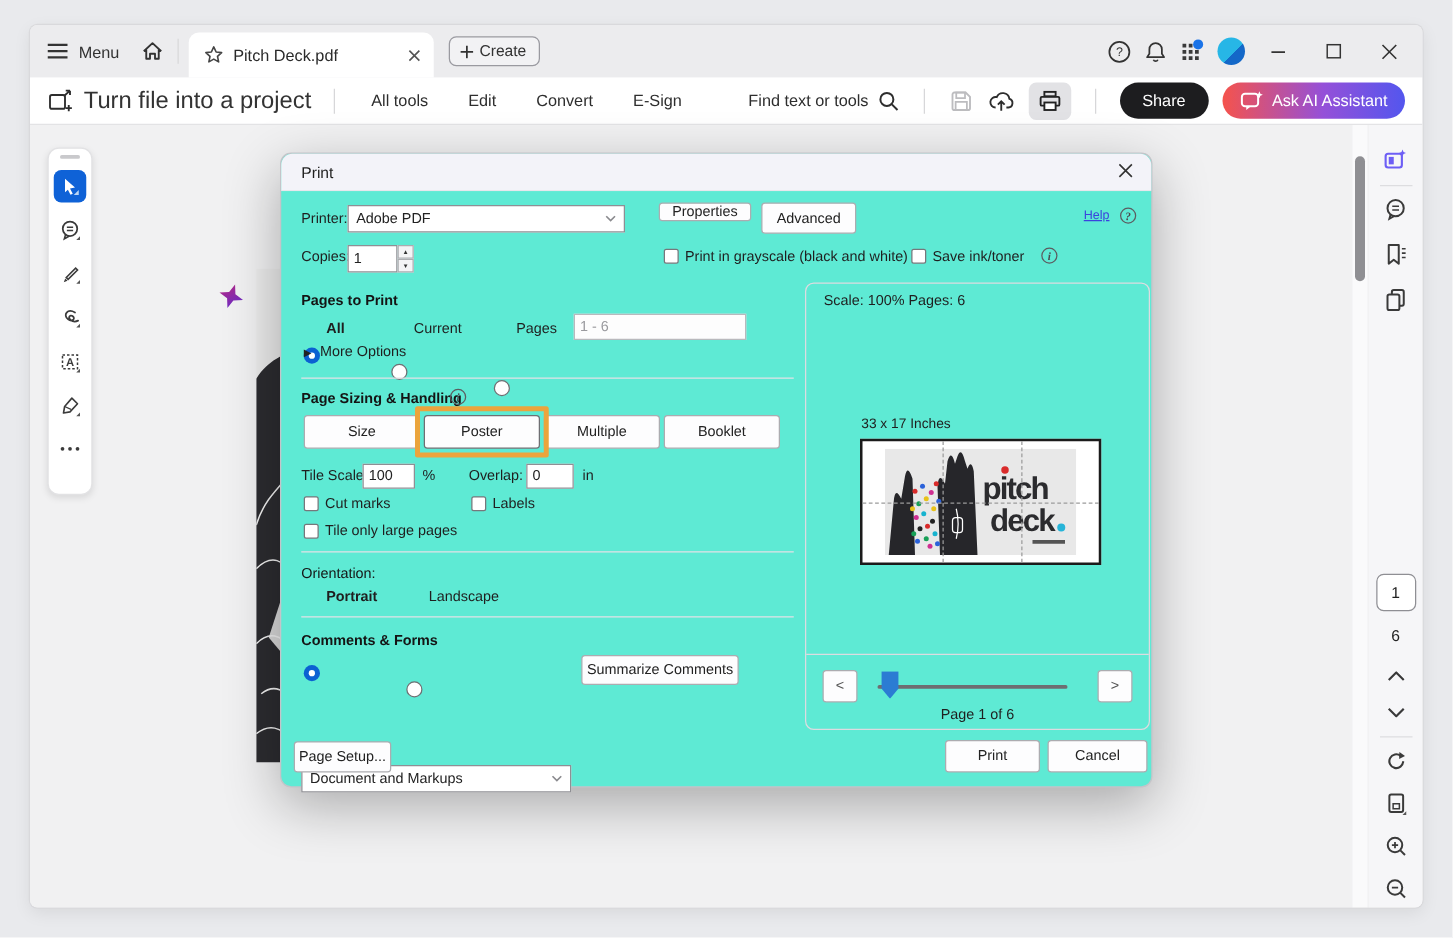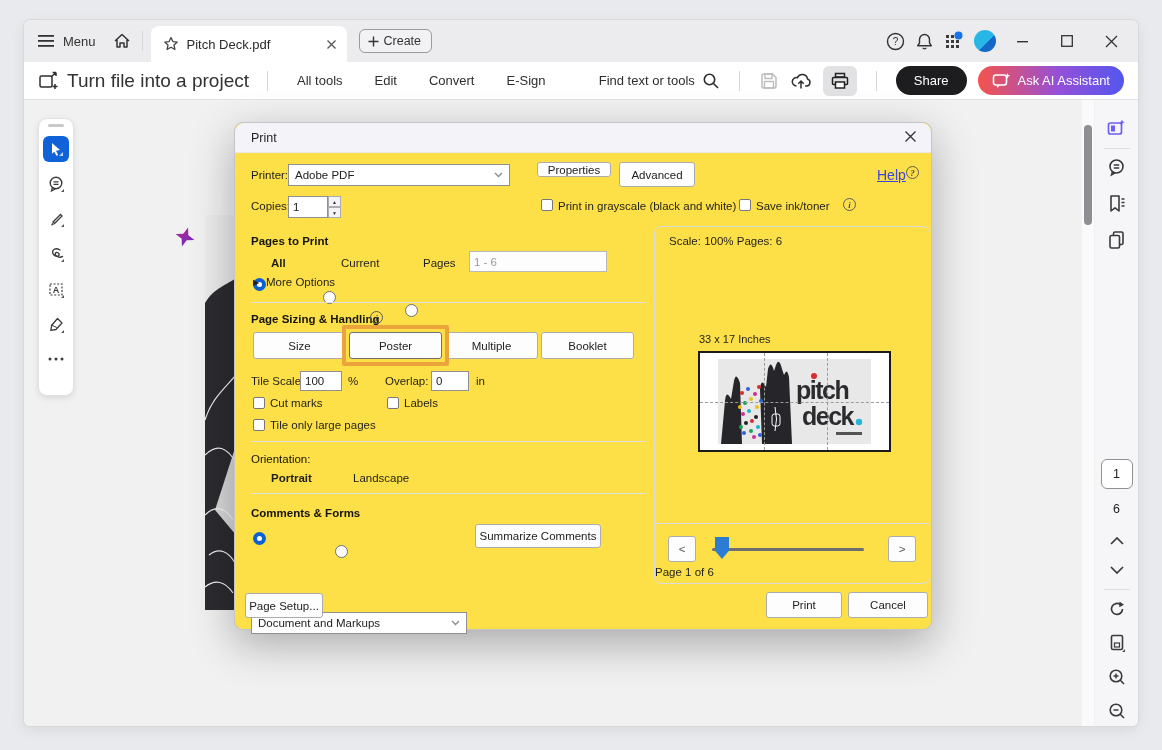--- a/index.html
+++ b/index.html
@@ -47,37 +47,37 @@
 
   
   .sb-track { position: absolute; right: 44px; top: 0; width: 12px; height: 626px; background: #fafafb; }
   .sb-thumb { position: absolute; left: 2px; top: 25px; width: 8px; height: 100px; background: #8f8f93; border-radius: 4px; }
 
   
   .docstrip { position: absolute; left: 181px; top: 115px; width: 31px; height: 395px; }
   .cursor-star { position: absolute; left: 150px; top: 126px; width: 22px; height: 22px; }
 
   
-  .dialog { position: absolute; left: 210px; top: 22px; width: 698px; height: 508px; background: #fde047; border: 1px solid #c4c4c9; border-radius: 9px; box-shadow: 0 14px 44px rgba(0,0,0,.30); }
+  .dialog { position: absolute; left: 200px; top: 22px; width: 698px; height: 508px; background: #5eead4; border: 1px solid #c4c4c9; border-radius: 9px; box-shadow: 0 14px 44px rgba(0,0,0,.30); }
   .dlg-head { position: absolute; left: 0; top: 0; width: 100%; height: 30px; background: #f3f3f9; border-radius: 9px 9px 0 0; border-bottom: 1px solid #e7e7ec; }
   .abs { position: absolute; }
   .lbl { font-size: 11.5px; color: #1f1f1f; }
   .heading { font-size: 11.5px; font-weight: bold; color: #141414; }
   .btn { background: #fdfdfe; border: 1px solid #acacb0; border-radius: 3px; font-size: 11.5px; color: #222; display: flex; align-items: center; justify-content: center; }
   .input { background: #fff; border: 1px solid #8f8f94; font-size: 11.5px; color: #222; padding: 0 4px; font-family: "Liberation Sans", sans-serif; }
   .input:disabled { color: #9a9a9e; background: #fdfdfd; border-color: #b9b9bd; }
   .select { background: #fff; border: 1px solid #8f8f94; font-size: 11.5px; color: #222; display: flex; align-items: center; padding: 0 6px; position: relative; }
   .select .chev { position: absolute; right: 6px; }
   .radio { width: 13px; height: 13px; border-radius: 50%; border: 1px solid #6f6f73; background: #fff; position: relative; }
   .radio.on { border: none; background: #0b61d2; }
   .radio.on::after { content: ""; position: absolute; left: 4px; top: 4px; width: 5px; height: 5px; border-radius: 50%; background: #fff; }
   .chk { width: 12px; height: 12px; border: 1px solid #77777b; border-radius: 2px; background: #fff; }
   .info { width: 13px; height: 13px; border-radius: 50%; border: 1px solid #5c5c60; color: #4a4a4e; font-size: 9px; display: flex; align-items: center; justify-content: center; font-family: "Liberation Serif", serif; font-style: italic; font-weight: bold; }
   .hr { position: absolute; left: 16px; width: 394px; height: 1px; background: #e2e2e6; }
-  .helplink { font-size: 14px; color: #3b43dd; text-decoration: underline; text-align: center; }
+  .helplink { font-size: 10px; color: #3b43dd; text-decoration: underline; text-align: center; }
   .highlight-ring { position: absolute; border: 4px solid #eba43c; border-radius: 2px; pointer-events: none; }
   .rpanel { position: absolute; left: 419px; top: 103px; width: 276px; height: 358px; border: 1px solid #dcdce0; border-radius: 7px; }
   .preview { position: absolute; left: 43px; top: 124px; width: 193px; height: 101px; border: 2px solid #1b1b1b; background: #fff; }
   .dash-v { position: absolute; top: 0; bottom: 0; width: 0; border-left: 1px dashed #9b9b9b; }
   .dash-h { position: absolute; left: 0; right: 0; height: 0; border-top: 1px dashed #9b9b9b; }
   .track { position: absolute; height: 3px; background: #6e6e72; border-radius: 2px; }
   .slider-handle { position: absolute; width: 14px; height: 22px; background: #2b7cd3; clip-path: polygon(0 0, 100% 0, 100% 62%, 50% 100%, 0 62%); }
   .spin { position: absolute; width: 13px; height: 22px; display: flex; flex-direction: column; }
   .spin > div { flex: 1; border: 1px solid #acacb0; background: #f4f4f6; font-size: 5px; color: #333; display: flex; align-items: center; justify-content: center; }
 </style>
@@ -438,21 +438,21 @@
           <div class="dash-v" style="left:64px"></div>
           <div class="dash-v" style="left:127px"></div>
           <div class="dash-h" style="top:49px"></div>
         </div>
 
         <div class="abs" style="left:0;top:296px;width:100%;height:1px;background:#dcdce0"></div>
         <div class="abs btn" style="left:13px;top:309px;width:28px;height:26px;color:#555">&lt;</div>
         <div class="track" style="left:57px;top:321px;width:152px"></div>
         <div class="slider-handle" style="left:60px;top:310px"></div>
         <div class="abs btn" style="left:233px;top:309px;width:28px;height:26px;color:#555">&gt;</div>
-        <div class="abs lbl" style="left:0;top:339px;width:100%;text-align:left">Page 1 of 6</div>
+        <div class="abs lbl" style="left:0;top:339px;width:100%;text-align:center">Page 1 of 6</div>
       </div>
 
       <div class="abs btn" style="left:10px;top:470px;width:78px;height:25px">Page Setup...</div>
       <div class="abs btn" style="left:531px;top:469px;width:76px;height:26px">Print</div>
       <div class="abs btn" style="left:613px;top:469px;width:80px;height:26px">Cancel</div>
     </div>
 
     <div class="sb-track">
       <div class="sb-thumb"></div>
     </div>

